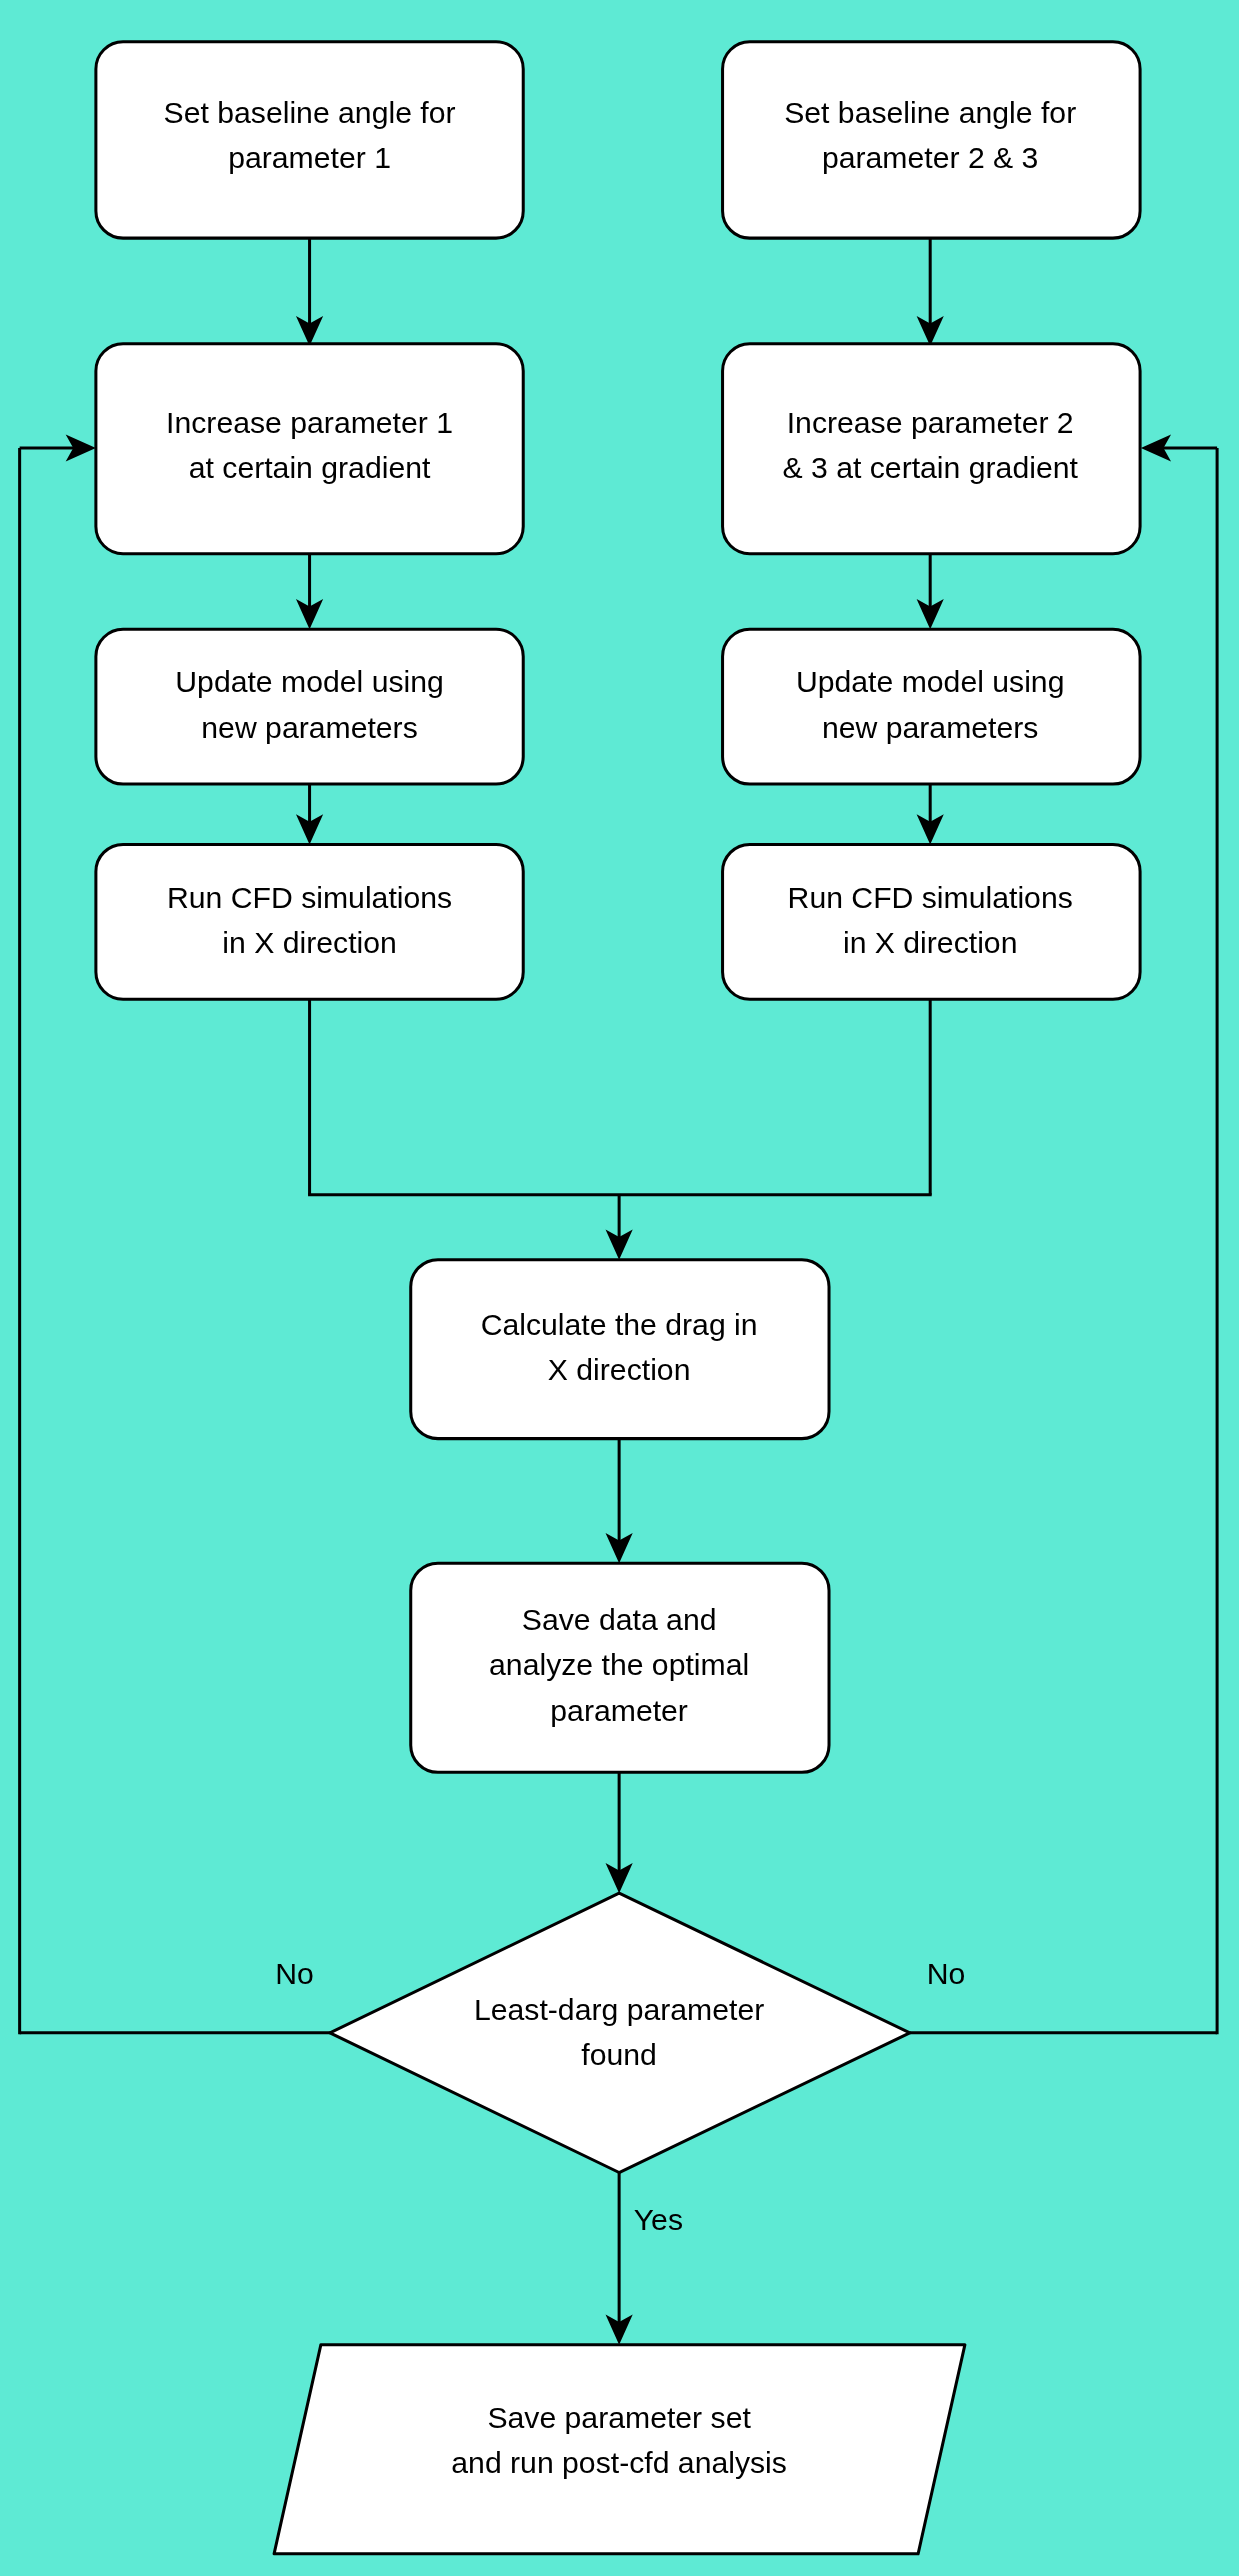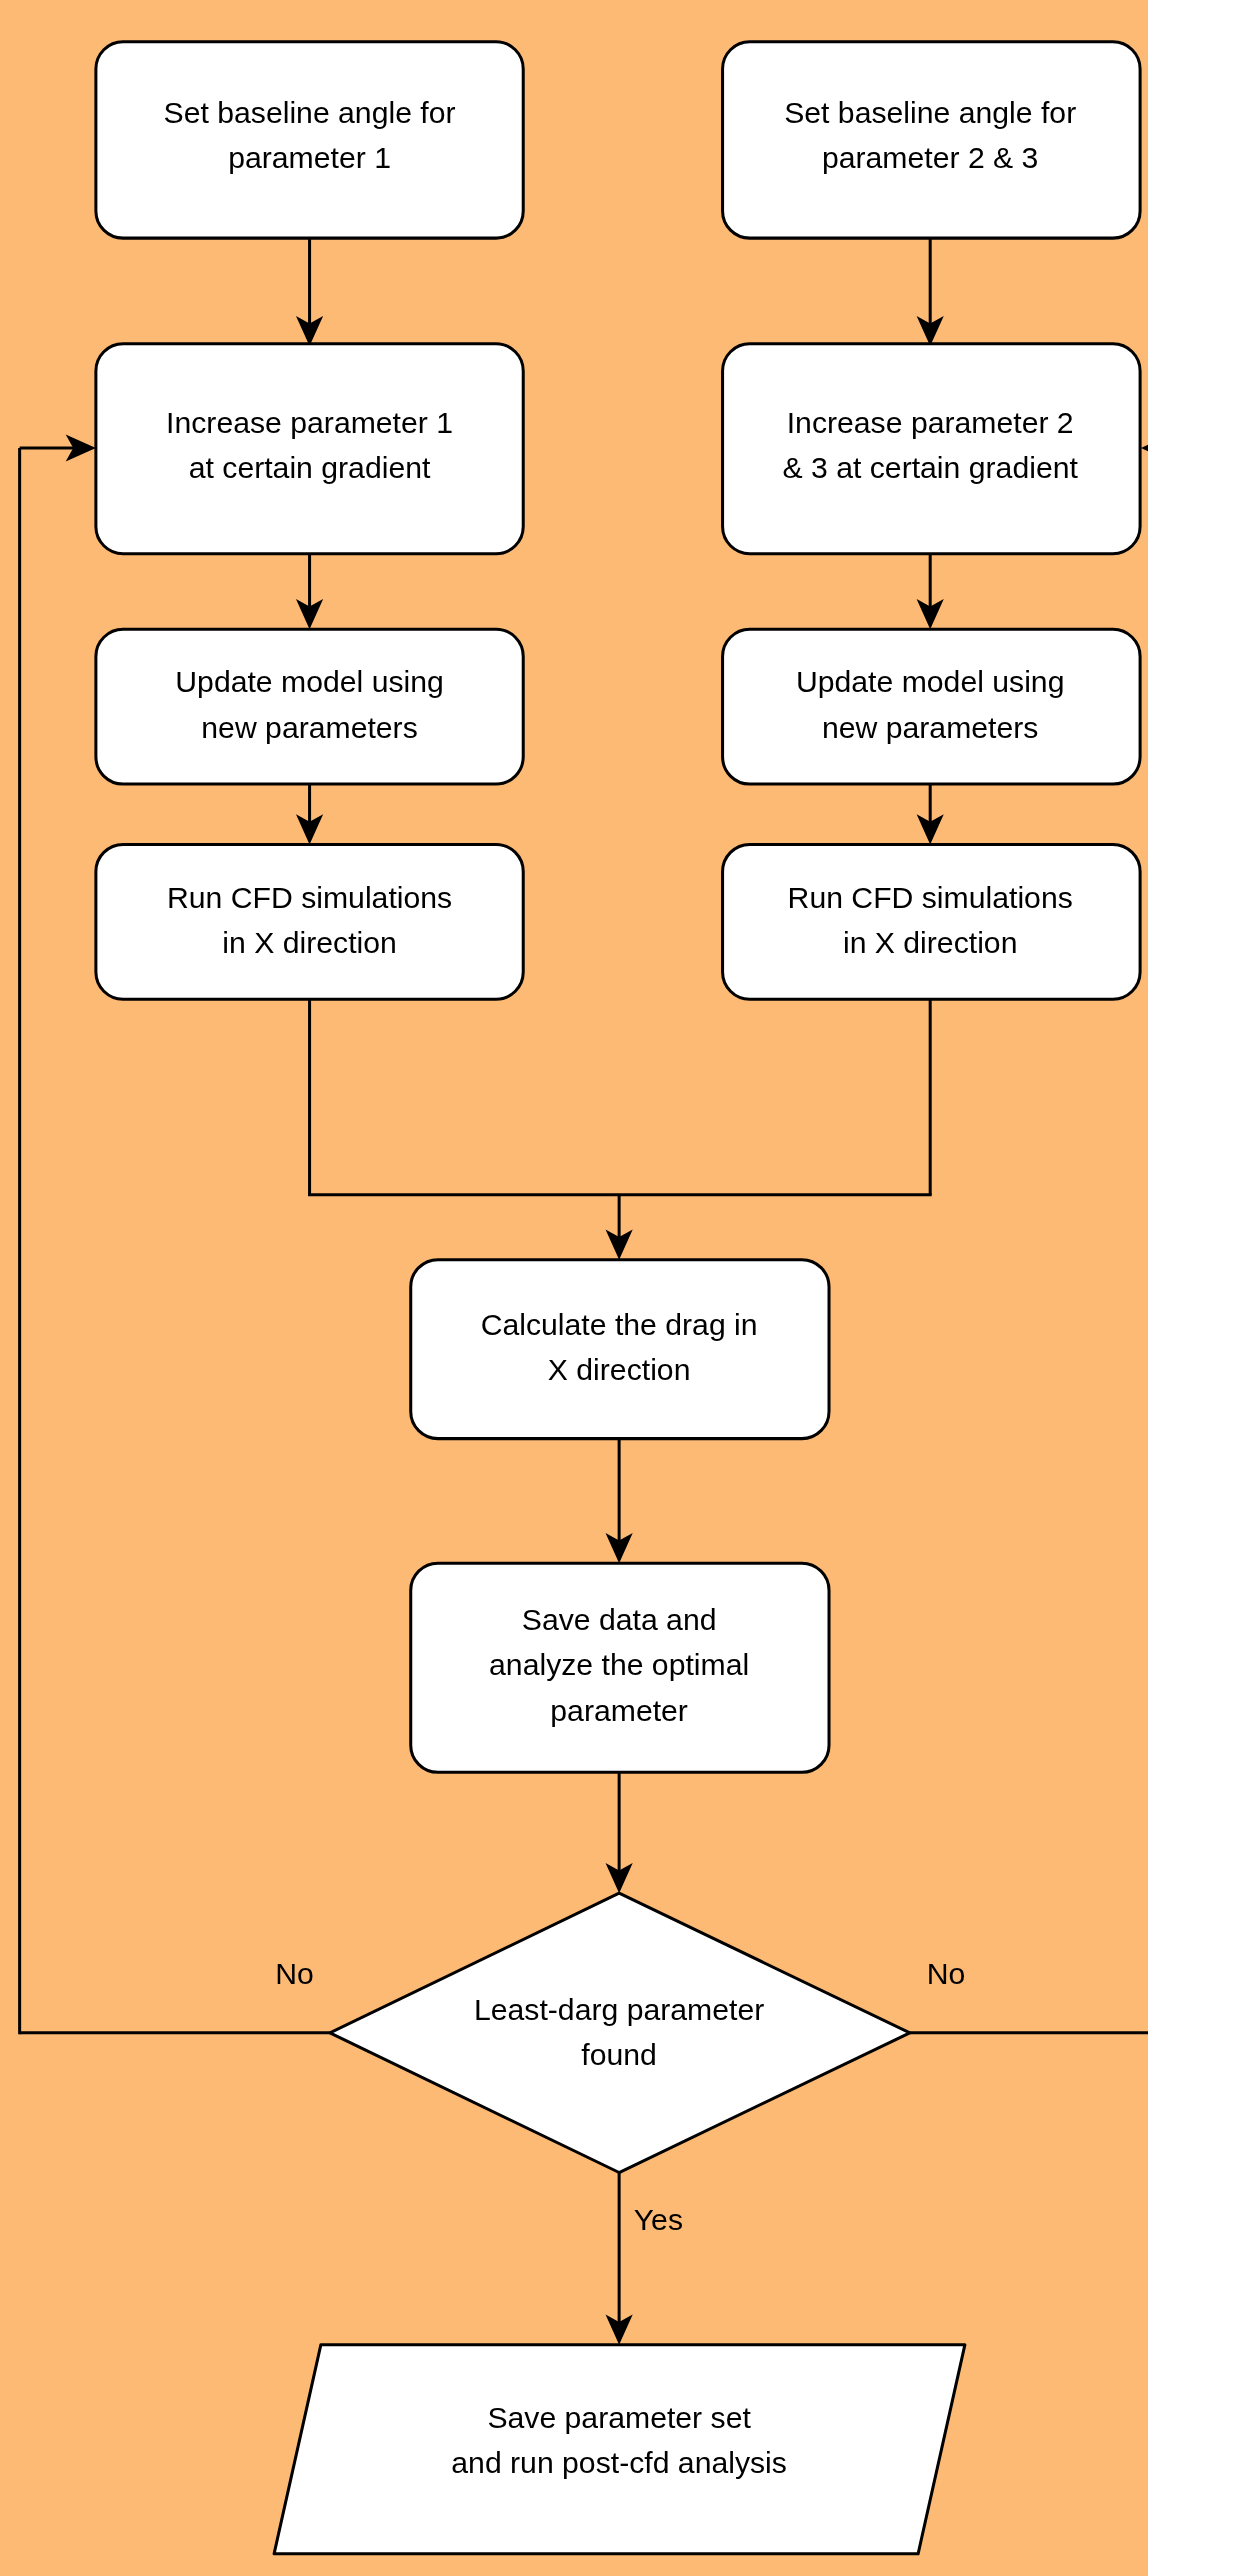--- a/index.html
+++ b/index.html
@@ -5,23 +5,23 @@
   html, body {
     margin: 0;
     padding: 0;
     background: #ffffff;
   }
   body {
     font-family: "Liberation Sans", sans-serif;
   }
   #flowchart-root {
     position: relative;
-    width: 1148px;
+    width: 1239px;
     height: 2576px;
-    background: #fdba74;
+    background: #5eead4;
     overflow: hidden;
   }
   svg.flow-svg {
     position: absolute;
     top: 0;
     left: 0;
     width: 1239px;
     height: 2576px;
     display: block;
   }

